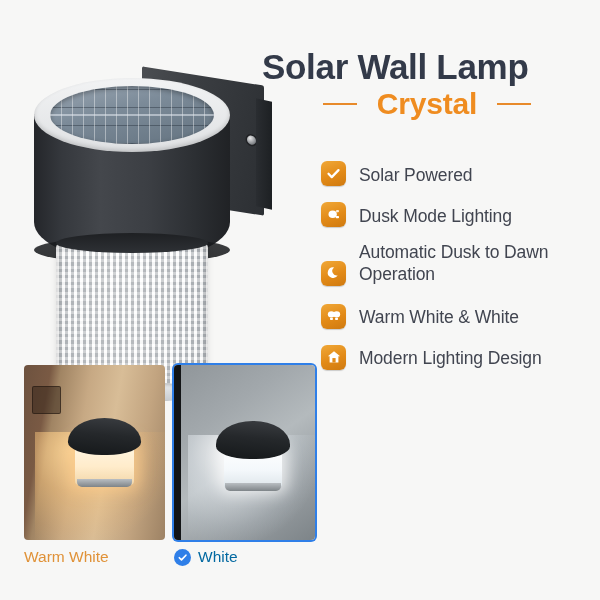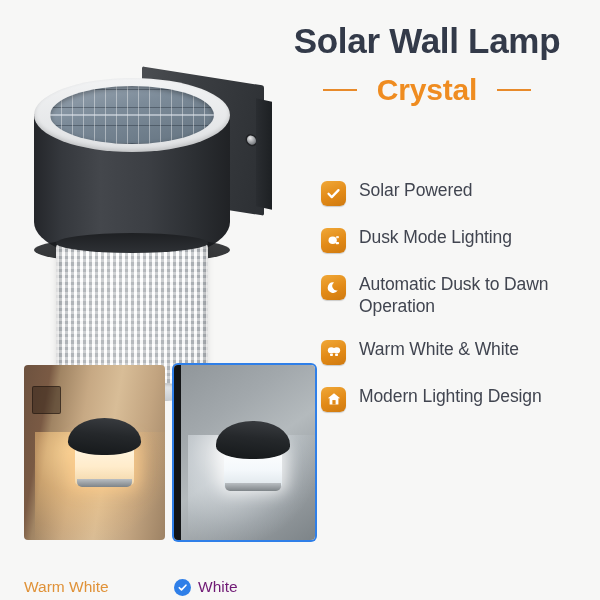--- a/index.html
+++ b/index.html
@@ -13,38 +13,37 @@
     font-family: "Liberation Sans", sans-serif;
     background: #f7f7f6;
     position: relative;
   }
 
   .page { position: relative; width: 600px; height: 600px; }
 
   
   .header {
     position: absolute;
-    left: 262px; top: 22px;
+    left: 262px; top: 48px;
     width: 330px;
-    text-align: center;
   }
   .title {
     font-size: 35px;
     font-weight: bold;
     color: #333a49;
     letter-spacing: -0.3px;
     line-height: 1.1;
     white-space: nowrap;
   }
   .subtitle-row {
     display: flex;
     align-items: center;
     justify-content: center;
     gap: 20px;
-    margin-top: 12px;
+    margin-top: 0;
   }
   .dash {
     height: 2px;
     width: 34px;
     background: #e88a2a;
     flex: none;
   }
   .subtitle {
     font-size: 30px;
     font-weight: bold;
@@ -54,23 +53,22 @@
   }
 
   
   .features {
     position: absolute;
     left: 321px; top: 159px;
     width: 275px;
   }
   .feature {
     display: flex;
-    align-items: flex-start;
+    align-items: flex-end;
     margin-bottom: 14px;
-    margin-top: 20px;
   }
   .feature.tall { margin-bottom: 16px; }
   .fico {
     width: 25px; height: 25px;
     border-radius: 6px;
     background: linear-gradient(160deg, #f0a838 0%, #e28a17 55%, #cf7a10 100%);
     flex: none;
     margin-top: 2px;
     position: relative;
     display: flex;
@@ -295,31 +293,31 @@
     left: 6%; top: 12%;
     width: 20%; height: 16%;
     background: rgba(40,26,18,0.45);
     border: 1px solid rgba(30,20,14,0.55);
     border-radius: 2px;
   }
 
   
   .captions {
     position: absolute;
-    left: 24px; top: 578px;
+    left: 24px; top: 548px;
     width: 292px;
     display: flex;
   }
   .cap {
     display: flex;
     align-items: center;
     font-size: 15.5px;
   }
   .cap-warm { width: 150px; color: #e09238; }
-  .cap-white { color: #701a75; }
+  .cap-white { color: #0369a1; }
   .blue-check {
     width: 17px; height: 17px;
     border-radius: 50%;
     background: #2f7fe8;
     margin-right: 7px;
     flex: none;
     display: flex;
     align-items: center;
     justify-content: center;
   }

